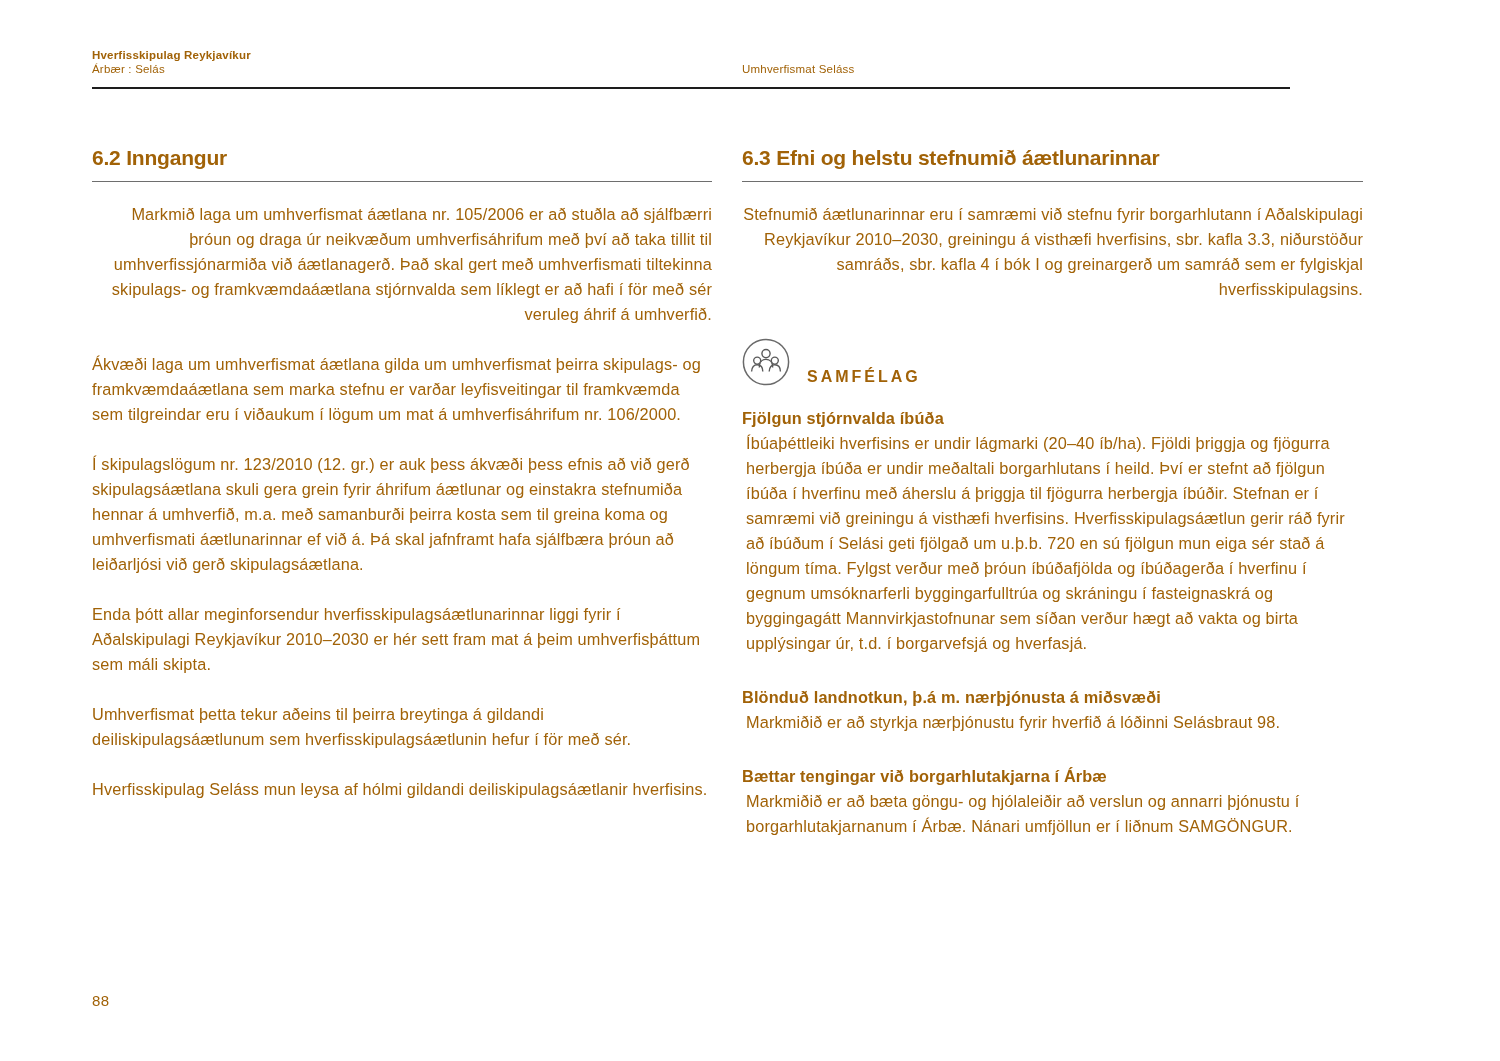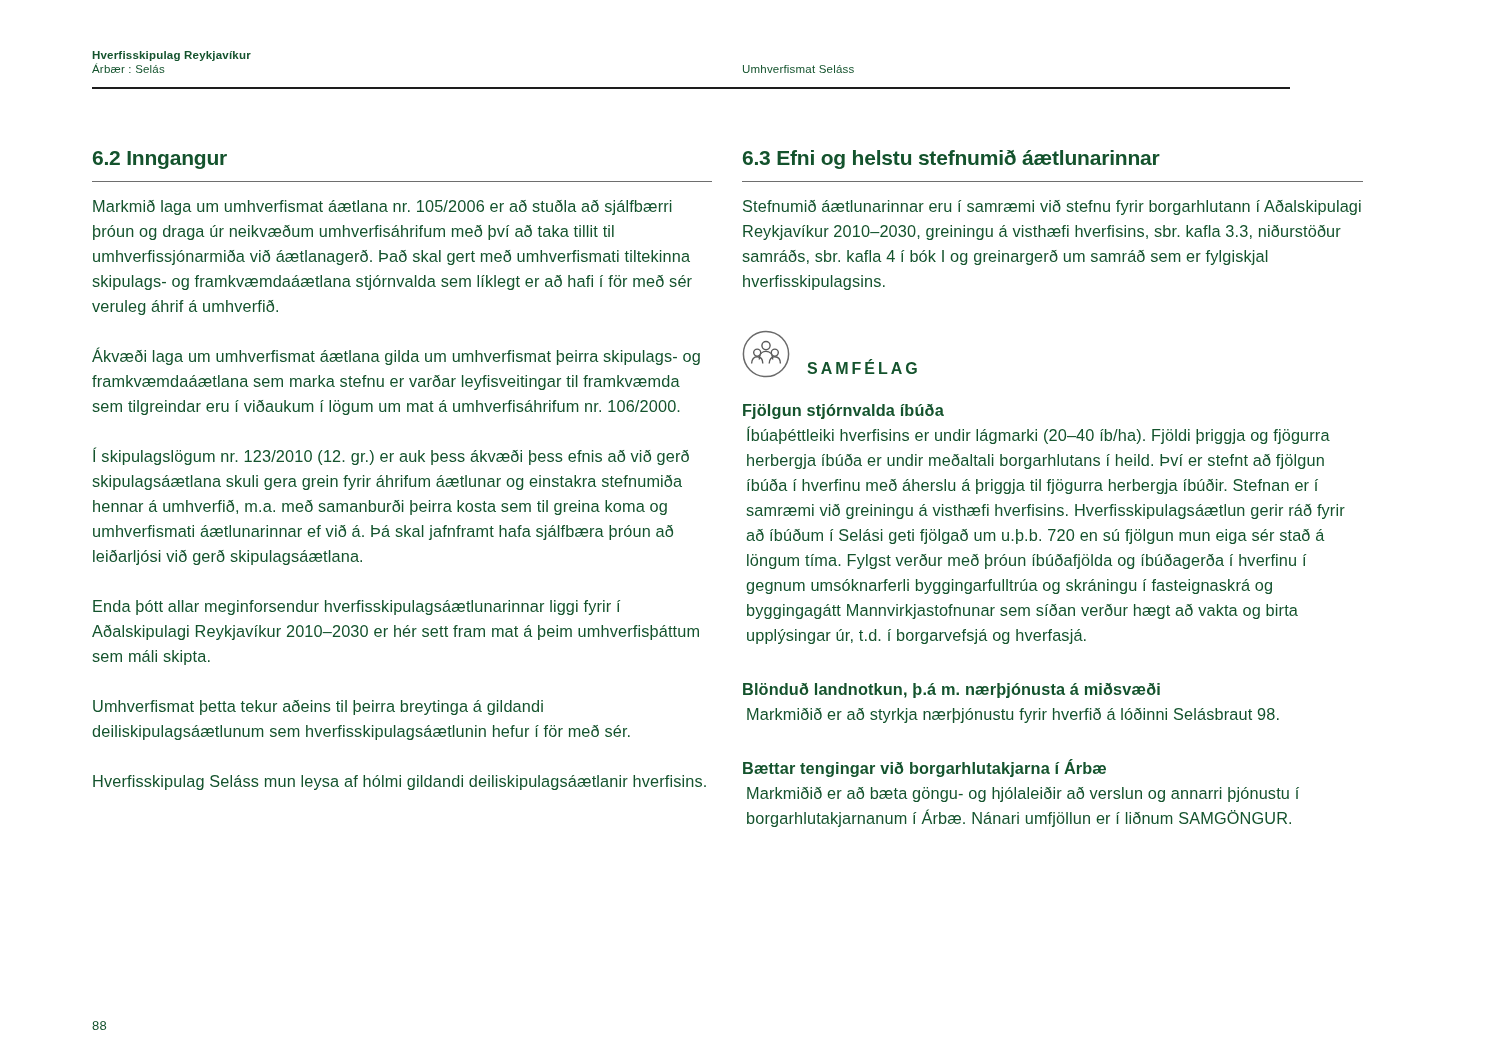--- a/index.html
+++ b/index.html
@@ -8,21 +8,21 @@
     background: #ffffff;
   }
   .page {
     position: relative;
     width: 1427px;
     height: 1061px;
     background: #ffffff;
     box-sizing: border-box;
     padding: 48px 137px 0 92px;
     font-family: "Liberation Sans", "DejaVu Sans", sans-serif;
-    color: #14532d;
+    color: #a16207;
     overflow: hidden;
   }
   
   .page-header {
     display: grid;
     grid-template-columns: 620px 621px;
     column-gap: 30px;
     align-items: end;
   }
   .doc-title {
@@ -65,21 +65,22 @@
     padding-bottom: 12px;
     border-bottom: 1px solid #6e6e6e;
   }
   .body-text {
     font-size: 16.3px;
     line-height: 25px;
     letter-spacing: 0.15px;
     margin: 0 0 25px 0;
   }
   .first-para {
-    margin-top: 12px;
+    margin-top: 20px;
+    text-align: right;
   }
   
   .chapter-badge {
     display: flex;
     align-items: flex-end;
     margin: 36px 0 20px 0;
     height: 48px;
   }
   .chapter-badge .icon-wrap {
     width: 48px;
@@ -103,22 +104,22 @@
   .subsection-body {
     font-size: 16.3px;
     line-height: 25px;
     letter-spacing: 0.15px;
     margin: 0 0 29px 4px;
   }
   
   .page-footer {
     position: absolute;
     left: 92px;
-    bottom: 28px;
-    font-size: 13px;
+    bottom: 52px;
+    font-size: 15px;
     letter-spacing: 0.3px;
     text-align: center;
   }
 </style>
 </head>
 <body>
 
 <div class="page">
 
   <header class="page-header">

